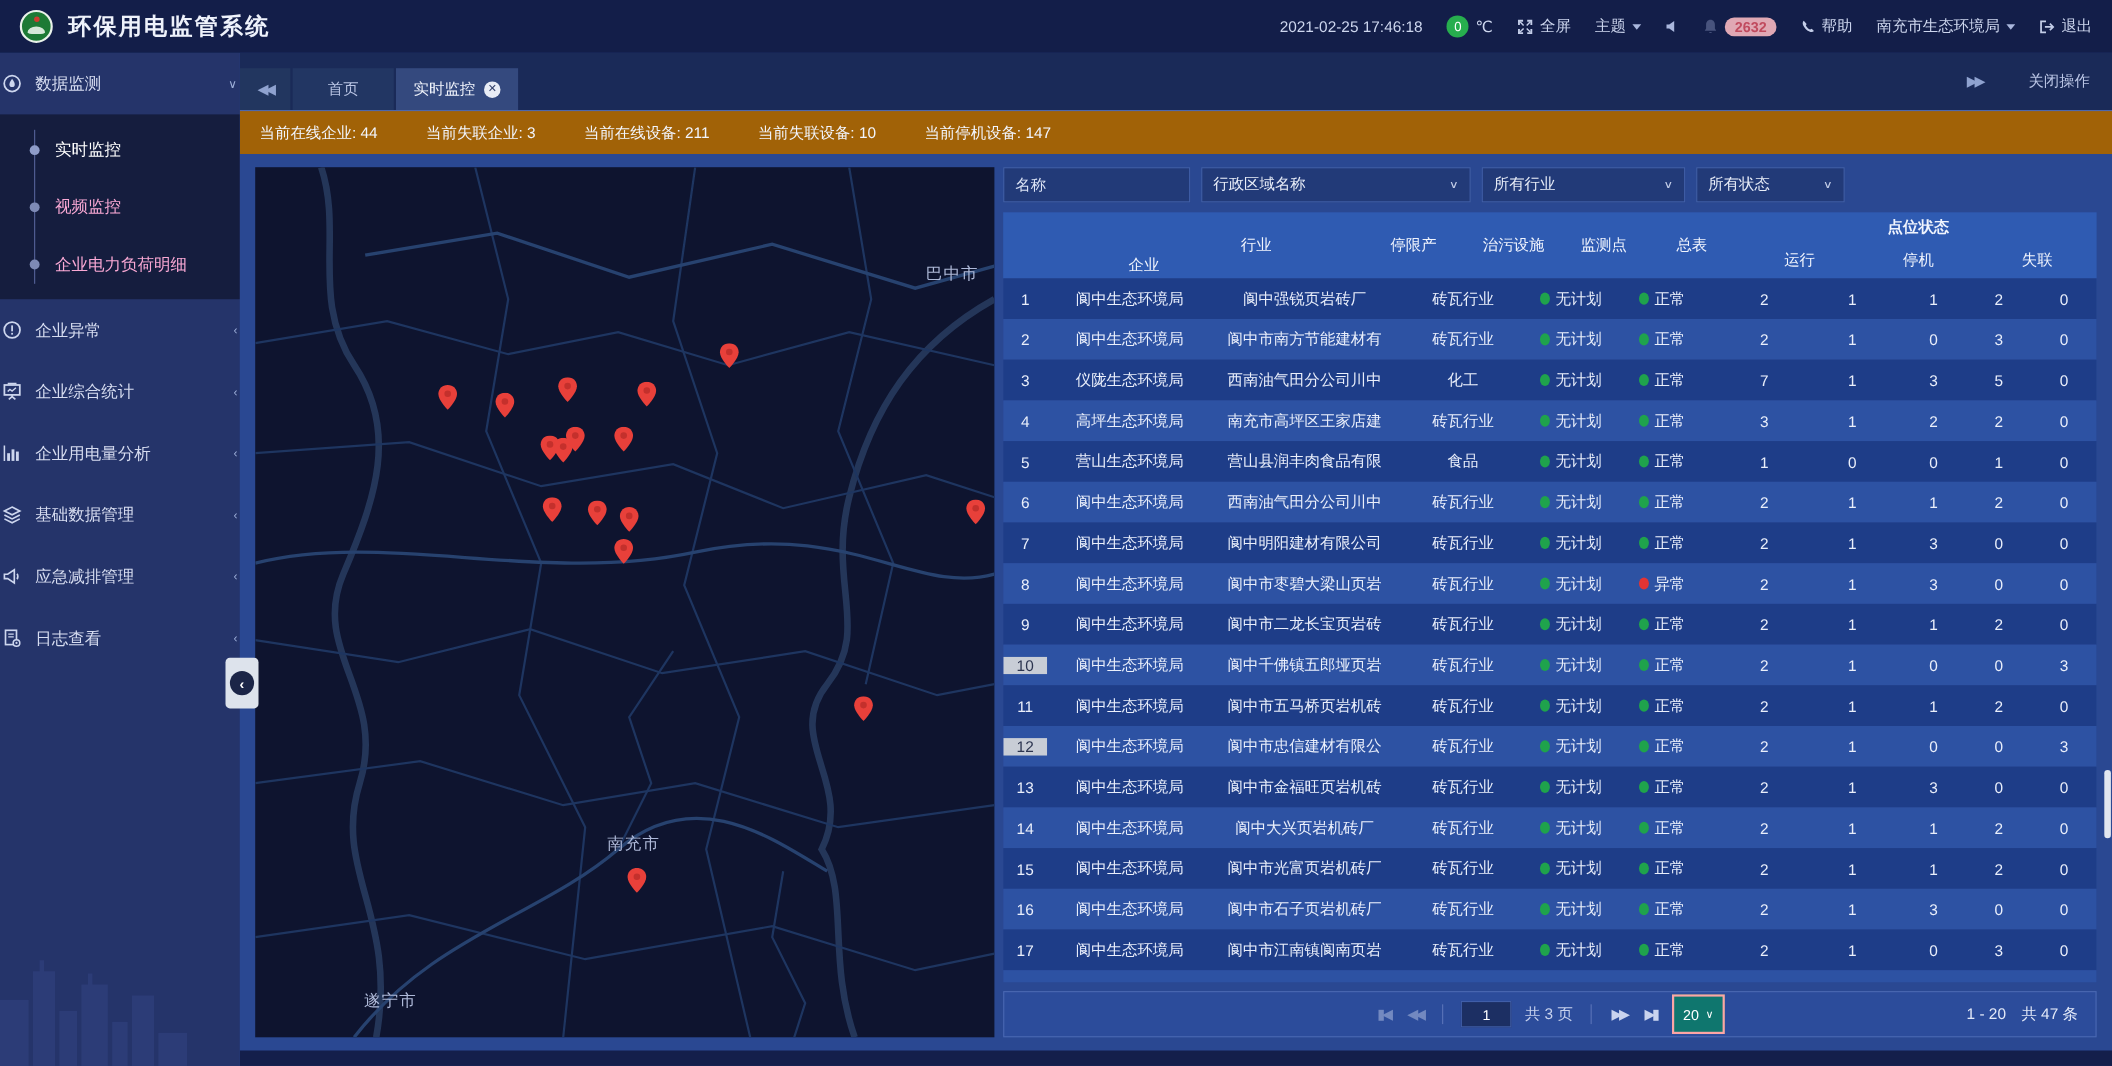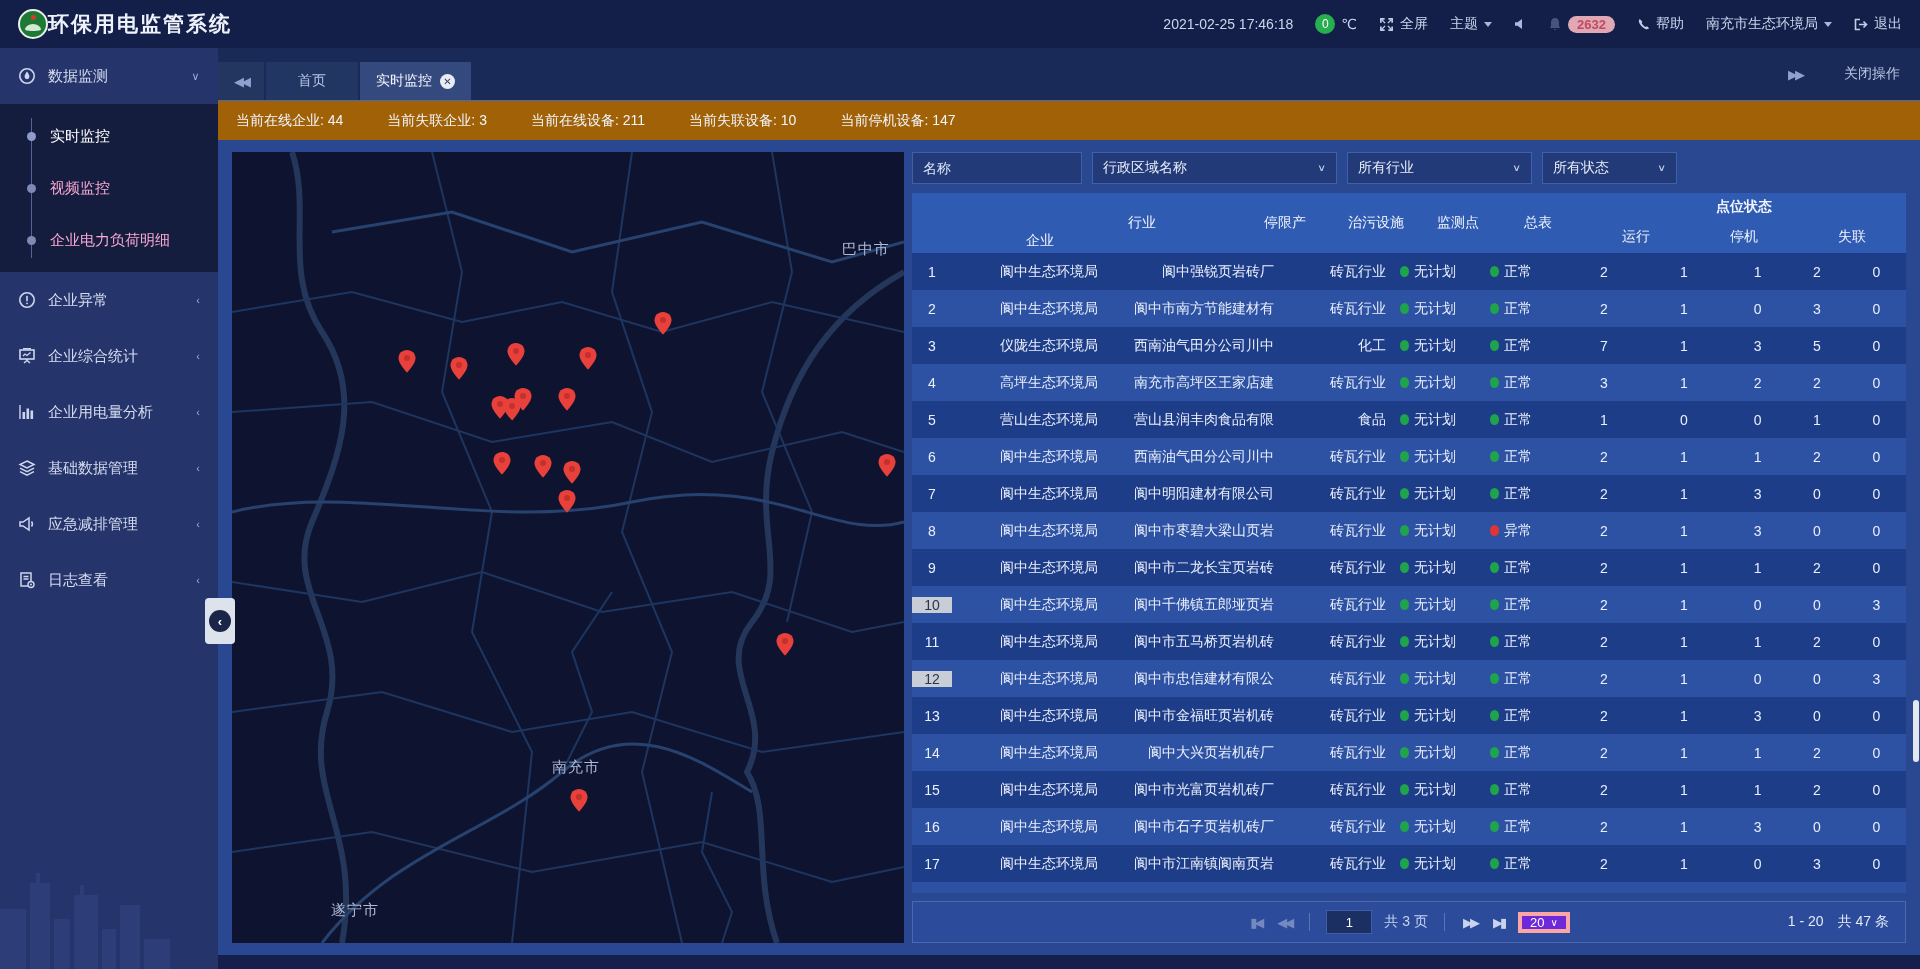--- a/index.html
+++ b/index.html
@@ -15,36 +15,36 @@
     padding:0 18px; position:relative; z-index:5;
   }
   .logo {
     width:30px; height:30px; border-radius:50%; background:#1d7a35;
     border:2px solid #e9f2ea; position:relative; flex:none;
   }
   .logo:before { content:""; position:absolute; left:50%; top:4px; width:5px; height:5px;
     margin-left:-2.5px; border-radius:50%; background:#d03c30; }
   .logo:after { content:""; position:absolute; left:5px; right:5px; bottom:6px; height:7px;
     background:#eaf4ea; border-radius:50% 50% 40% 40%/80% 80% 20% 20%; opacity:.9; }
-  .app-title { font-size:21px; font-weight:bold; letter-spacing:2px; }
+  .app-title { font-size:21px; font-weight:bold; letter-spacing:2px; margin-left:14px; }
   .header-right { margin-left:auto; display:flex; align-items:center; gap:22px; color:#cdd6ee; }
   .hr-item { display:flex; align-items:center; gap:6px; cursor:default; }
   .temp-badge { width:20px; height:20px; border-radius:50%; background:#27ae4e; color:#fff;
     display:flex; align-items:center; justify-content:center; font-size:12px; }
   .caret-down { width:0; height:0; border-left:4px solid transparent; border-right:4px solid transparent;
     border-top:5px solid #aab7dd; display:inline-block; }
   .noti-badge { background:#e0a8b4; color:#c04a5e; font-weight:bold; border-radius:9px;
     padding:1px 9px; font-size:13px; }
   .bell { opacity:.35; }
   .icon-svg { display:inline-flex; align-items:center; }
   
   .app-body { display:flex; height:921px; position:relative; }
   
   .sidebar { width:218px; background:#25346a; flex:none; color:#d6dcf0; position:relative; overflow:hidden; }
-  .side-group { height:56px; display:flex; align-items:center; padding:0 18px; gap:12px; cursor:pointer; }
+  .side-group { height:56px; display:flex; align-items:center; padding:0 2px; gap:12px; cursor:pointer; }
   .side-group .glabel { flex:1; font-size:15px; }
   .side-chevron { font-size:12px; color:#9fb0da; transform:scale(.9); }
   .submenu { background:#151d3e; padding:6px 0; position:relative; }
   .submenu:before { content:""; position:absolute; left:31px; top:14px; bottom:14px; width:1px; background:#56639a; }
   .sub-item { height:52px; display:flex; align-items:center; padding-left:50px; position:relative;
     cursor:pointer; color:#f9a8d4; font-size:15px; }
   .sub-item .dot { position:absolute; left:27px; width:9px; height:9px; border-radius:50%; background:#7e8ab5; }
   .sub-item.active { color:#ffffff; }
   .sub-item.active .dot { background:#8f9cc9; }
   .skyline { position:absolute; bottom:0; left:0; right:0; opacity:.35; }
@@ -99,37 +99,37 @@
   .group-subs .th { flex:1; }
   .c-num { width:40px; } .c-region { width:146px; padding-left:4px; } .c-company { width:176px; }
   .c-industry { width:112px; } .c-limit { width:90px; } .c-facility { width:92px; }
   .c-points { width:72px; } .c-meters { width:88px; } .c-group { flex:1; }
   .tbody { flex:1; overflow:hidden; }
   .trow { height:37px; display:flex; align-items:center; cursor:pointer; color:#eaeffb; }
   .trow:nth-child(odd) { background:#1e3d88; }
   .trow:nth-child(even) { background:#2d52a3; }
   .td { overflow:hidden; white-space:nowrap; }
   .td.center { text-align:center; }
-  .td.left { text-align:right; }
+  .td.left { text-align:center; }
   .numcell { display:flex; align-items:center; justify-content:center; height:100%; }
   .numcell.hl { background:#c8cdd6; color:#2c3550; }
   .statuscell { display:flex; align-items:center; gap:5px; padding-left:14px; }
   .sdot { width:9px; height:11px; border-radius:50%; flex:none; }
   .sdot.green { background:#1fa34c; } .sdot.red { background:#e23434; }
   
   .pagination { height:42px; margin-top:8px; flex:none; background:#2c4c9b; border:1px solid #4a68b2;
     display:flex; align-items:center; padding:0 16px; position:relative; color:#c9d3ee; }
   .pager-center { position:absolute; left:0; right:0; display:flex; align-items:center;
     justify-content:center; gap:12px; }
   .pg-btn { cursor:pointer; font-size:13px; letter-spacing:-3px; padding:0 2px; }
   .pg-btn.dim { opacity:.45; }
   .pg-sep { width:1px; height:18px; background:#5a74b8; margin:0 4px; }
   .pg-input { width:46px; height:24px; background:#1c2f63; border:1px solid #405ea8; color:#fff;
     text-align:center; font-size:13px; font-family:inherit; }
-  .pg-size { height:21px; background:#6d28d9; border:4px solid #fca5a5; color:#fff; display:flex;
+  .pg-size { height:36px; background:#0f766e; border:2px solid #fca5a5; color:#fff; display:flex;
     align-items:center; padding:0 8px; gap:6px; cursor:pointer; font-size:13px; }
   .pager-right { margin-left:auto; position:relative; z-index:2; color:#e3e9f8; display:flex; gap:14px; }
   
   .scroll-thumb { position:absolute; right:1px; top:700px; width:6px; height:62px; background:#e2e7f0;
     border-radius:3px; z-index:7; cursor:pointer; }
 </style>
 </head>
 <body>
 
 <div class="header">

